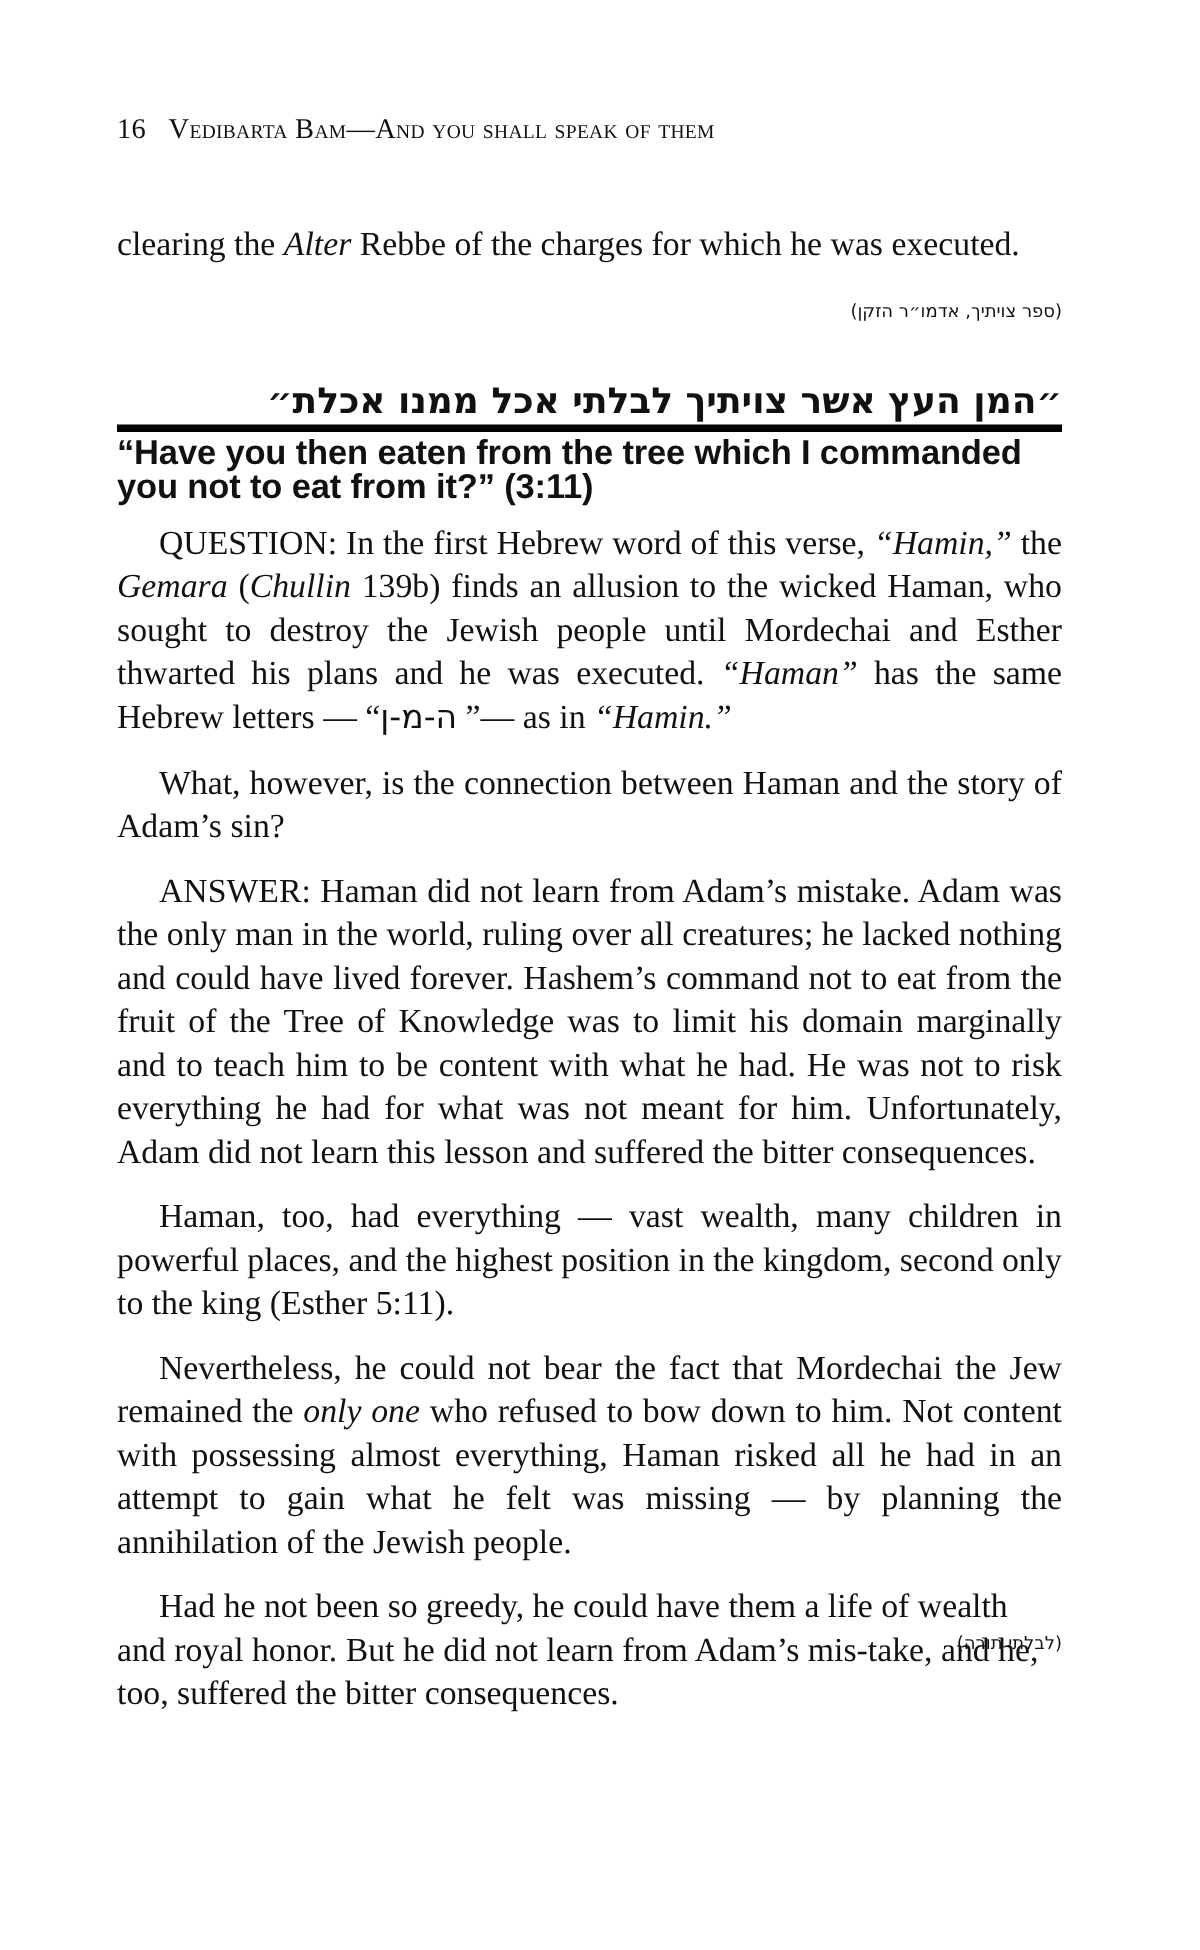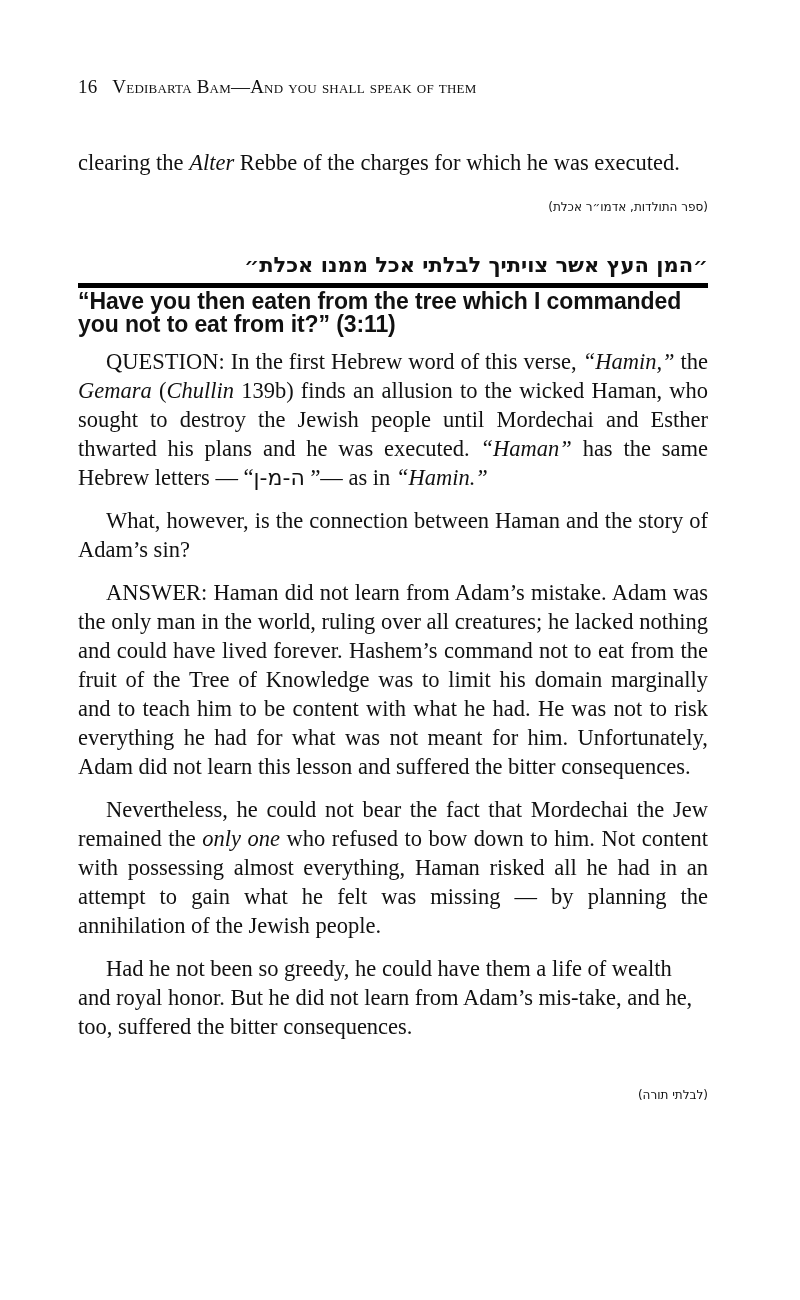--- a/index.html
+++ b/index.html
@@ -6,45 +6,46 @@
     body { width: 800px; height: 1300px; position: relative; overflow: hidden; color: #111; }
     .page { position: absolute; left: 78px; top: 0; width: 630px; }
     .running-head { position: absolute; top: 76px; left: 0; font-family: "Liberation Serif", serif; font-size: 19px; letter-spacing: 0.2px; }
     .running-head .pnum { font-weight: normal; margin-right: 10px; }
     .running-head .title { font-variant: small-caps; }
     .body-text { font-family: "Liberation Serif", "DejaVu Serif", serif; font-size: 22.5px; line-height: 29px; text-align: justify; margin: 0; }
     .indent { text-indent: 28px; }
     .p1 { position: absolute; top: 148px; left: 0; width: 630px; }
     .source { font-family: "DejaVu Sans", sans-serif; font-size: 12px; direction: rtl; text-align: left; }
     .src1 { position: absolute; top: 200px; right: 0; }
-    .heb-head { position: absolute; top: 253px; right: 0; font-family: "DejaVu Sans", sans-serif; font-weight: bold; font-size: 21px; direction: rtl; }
+    .heb-head { position: absolute; top: 253px; right: 0; font-family: "DejaVu Sans", sans-serif; font-weight: bold; font-size: 24px; direction: rtl; }
     .rule { position: absolute; top: 283px; left: 0; width: 630px; height: 5px; background: #000; }
     .eng-head { position: absolute; top: 290px; left: 0; width: 630px; font-family: "Liberation Sans", sans-serif; font-weight: bold; font-size: 23px; line-height: 23px; letter-spacing: -0.1px; }
     .main { position: absolute; top: 347px; left: 0; width: 630px; }
     .main p { margin: 0 0 14px 0; }
     .heb-inline { font-family: "DejaVu Sans", sans-serif; font-size: 22px; }
     .src2 { position: absolute; top: 1088px; right: 0; }
   </style>
 </head>
 <body>
 
 <div class="page">
   <div class="running-head">
     <span class="pnum">16</span>
     <span class="title">Vedibarta Bam—And you shall speak of them</span>
   </div>
 
   <p class="body-text p1"><span>clearing the </span><i>Alter</i><span> Rebbe of the charges for which he was executed.</span></p>
-  <div class="source src1">(ספר התולדות, אדמו״ר אכלת)</div>
+  <div class="source src1">(ספר צויתיך, אדמו״ר הזקן)</div>
 
   <div class="heb-head">״המן העץ אשר צויתיך לבלתי אכל ממנו אכלת״</div>
   <div class="rule"></div>
   <div class="eng-head">“Have you then eaten from the tree which I commanded you not to eat from it?” (3:11)</div>
 
   <div class="main">
     <p class="body-text indent"><span>QUESTION: In the first Hebrew word of this verse, </span><i>“Hamin,”</i><span> the </span><i>Gemara</i><span> (</span><i>Chullin</i><span> 139b) finds an allusion to the wicked Haman, who sought to destroy the Jewish people until Mordechai and Esther thwarted his plans and he was executed. </span><i>“Haman”</i><span> has the same Hebrew letters — “</span><span class="heb-inline" dir="rtl">ה-מ-ן</span><span> ”— as in </span><i>“Hamin.”</i></p>
     <p class="body-text indent">What, however, is the connection between Haman and the story of Adam’s sin?</p>
     <p class="body-text indent">ANSWER: Haman did not learn from Adam’s mistake. Adam was the only man in the world, ruling over all creatures; he lacked nothing and could have lived forever. Hashem’s command not to eat from the fruit of the Tree of Knowledge was to limit his domain marginally and to teach him to be content with what he had. He was not to risk everything he had for what was not meant for him. Unfortunately, Adam did not learn this lesson and suffered the bitter consequences.</p>
+    <p class="body-text indent">Haman, too, had everything — vast wealth, many children in powerful places, and the highest position in the kingdom, second only to the king (Esther 5:11).</p>
     <p class="body-text indent"><span>Nevertheless, he could not bear the fact that Mordechai the Jew remained the </span><i>only one</i><span> who refused to bow down to him. Not content with possessing almost everything, Haman risked all he had in an attempt to gain what he felt was missing — by planning the annihilation of the Jewish people.</span></p>
     <p class="body-text indent" style="padding-right:0;text-align:left;">Had he not been so greedy, he could have them a life of wealth and royal honor. But he did not learn from Adam’s mis-take, and he, too, suffered the bitter consequences.</p>
   </div>
   <div class="source src2">(לבלתי תורה)</div>
 </div>
 
 </body></html>

